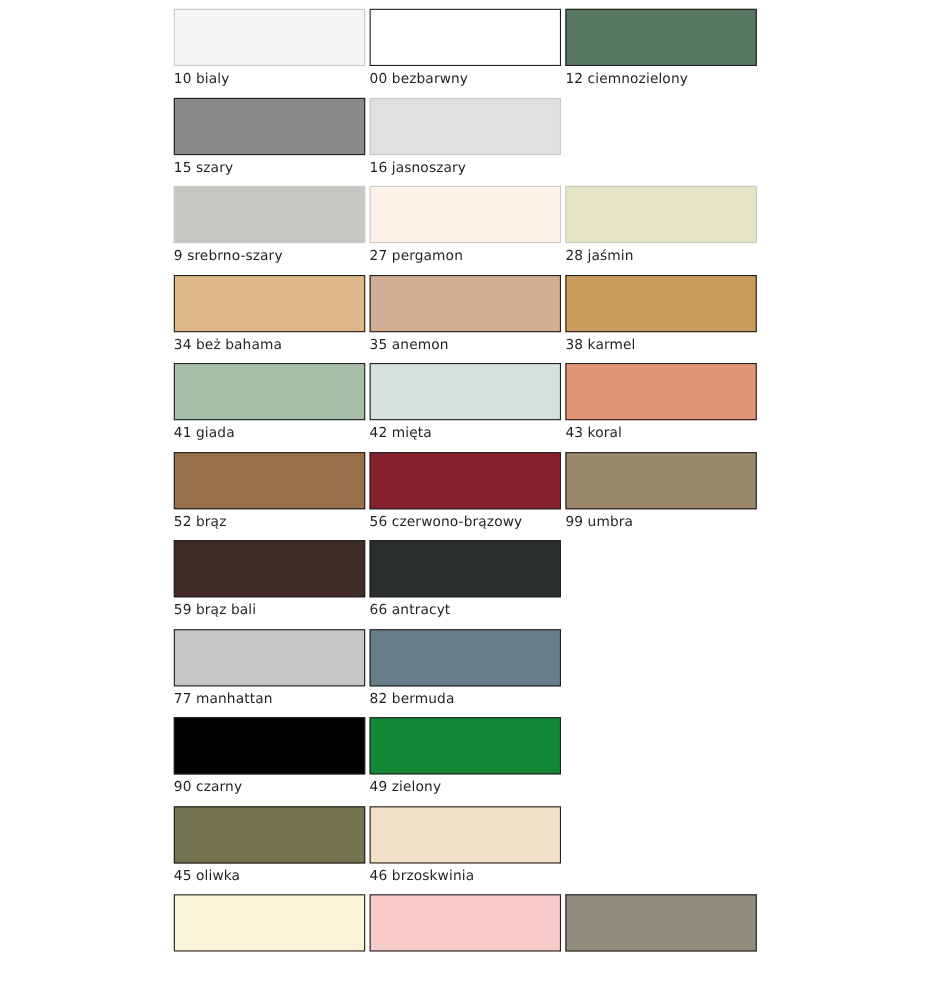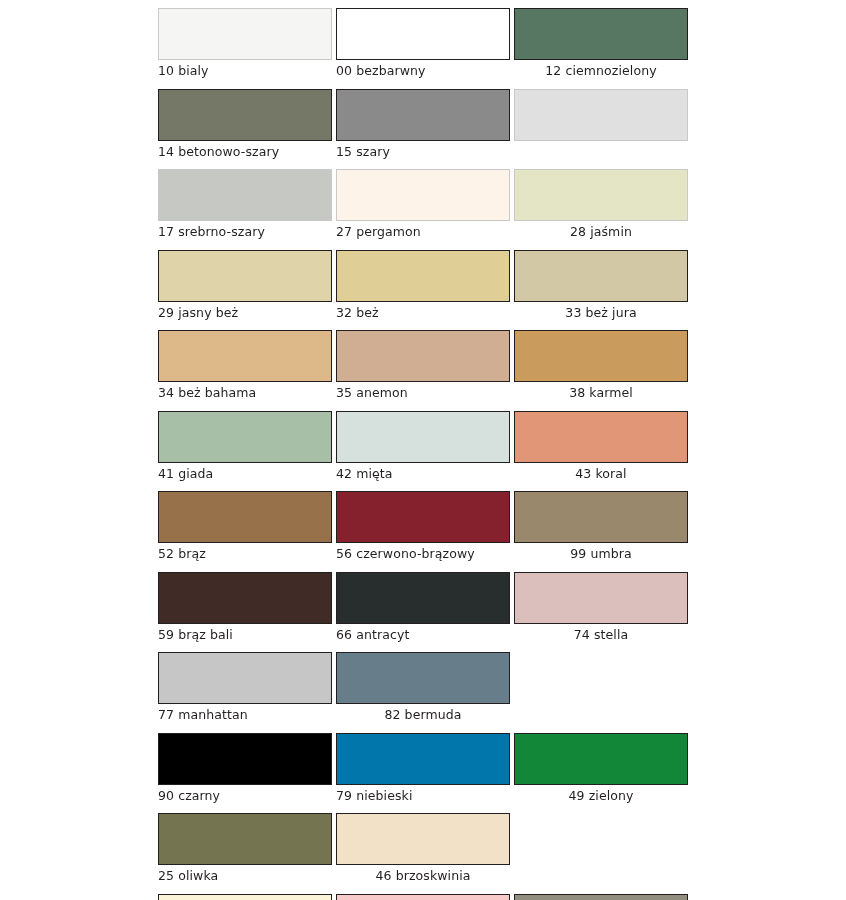--- a/index.html
+++ b/index.html
@@ -35,21 +35,20 @@
     margin-bottom: 8.5px;
   }
   .swatch-cell {
     width: 174px;
     margin-right: 4px;
     display: flex;
     flex-direction: column;
   }
   .swatch-cell:last-child {
     margin-right: 15px;
-    align-items: center;
   }
   .swatch-chip {
     width: 174px;
     height: 52px;
     border: 1px solid #231f20;
     box-sizing: border-box;
   }
   .swatch-chip.light-border {
     border: 1px solid #c9c9c9;
   }
@@ -76,61 +75,44 @@
           <div class="swatch-chip" style="background-color: rgb(255, 255, 255);"></div>
           <div class="swatch-label">00 bezbarwny</div>
         </div>
         <div class="swatch-cell">
           <div class="swatch-chip" style="background-color: rgb(88, 119, 98);"></div>
           <div class="swatch-label">12 ciemnozielony</div>
         </div>
       </div>
       <div class="swatch-row">
         <div class="swatch-cell">
-          <div class="swatch-chip" style="background-color: rgb(117, 120, 102);"></div>
-          <div class="swatch-label">14 betonowo-szary</div>
-        </div>
-        <div class="swatch-cell">
           <div class="swatch-chip" style="background-color: rgb(138, 138, 138);"></div>
           <div class="swatch-label">15 szary</div>
         </div>
         <div class="swatch-cell">
           <div class="swatch-chip light-border" style="background-color: rgb(224, 224, 224);"></div>
+          <div class="swatch-label">16 jasnoszary</div>
         </div>
       </div>
       <div class="swatch-row">
         <div class="swatch-cell">
           <div class="swatch-chip light-border" style="background-color: rgb(198, 200, 195);"></div>
-          <div class="swatch-label">17 srebrno-szary</div>
+          <div class="swatch-label">9 srebrno-szary</div>
         </div>
         <div class="swatch-cell">
           <div class="swatch-chip light-border" style="background-color: rgb(253, 243, 232);"></div>
           <div class="swatch-label">27 pergamon</div>
         </div>
         <div class="swatch-cell">
           <div class="swatch-chip light-border" style="background-color: rgb(227, 229, 197);"></div>
           <div class="swatch-label">28 jaśmin</div>
         </div>
       </div>
       <div class="swatch-row">
         <div class="swatch-cell">
-          <div class="swatch-chip" style="background-color: rgb(223, 211, 170);"></div>
-          <div class="swatch-label">29 jasny beż</div>
-        </div>
-        <div class="swatch-cell">
-          <div class="swatch-chip" style="background-color: rgb(223, 207, 150);"></div>
-          <div class="swatch-label">32 beż</div>
-        </div>
-        <div class="swatch-cell">
-          <div class="swatch-chip" style="background-color: rgb(210, 200, 165);"></div>
-          <div class="swatch-label">33 beż jura</div>
-        </div>
-      </div>
-      <div class="swatch-row">
-        <div class="swatch-cell">
           <div class="swatch-chip" style="background-color: rgb(221, 185, 138);"></div>
           <div class="swatch-label">34 beż bahama</div>
         </div>
         <div class="swatch-cell">
           <div class="swatch-chip" style="background-color: rgb(208, 174, 148);"></div>
           <div class="swatch-label">35 anemon</div>
         </div>
         <div class="swatch-cell">
           <div class="swatch-chip" style="background-color: rgb(201, 156, 94);"></div>
           <div class="swatch-label">38 karmel</div>
@@ -166,53 +148,45 @@
       </div>
       <div class="swatch-row">
         <div class="swatch-cell">
           <div class="swatch-chip" style="background-color: rgb(64, 43, 38);"></div>
           <div class="swatch-label">59 brąz bali</div>
         </div>
         <div class="swatch-cell">
           <div class="swatch-chip" style="background-color: rgb(40, 46, 46);"></div>
           <div class="swatch-label">66 antracyt</div>
         </div>
-        <div class="swatch-cell">
-          <div class="swatch-chip" style="background-color: rgb(219, 191, 189);"></div>
-          <div class="swatch-label">74 stella</div>
-        </div>
       </div>
       <div class="swatch-row">
         <div class="swatch-cell">
           <div class="swatch-chip" style="background-color: rgb(198, 198, 198);"></div>
           <div class="swatch-label">77 manhattan</div>
         </div>
         <div class="swatch-cell">
           <div class="swatch-chip" style="background-color: rgb(104, 125, 138);"></div>
           <div class="swatch-label">82 bermuda</div>
         </div>
       </div>
       <div class="swatch-row">
         <div class="swatch-cell">
           <div class="swatch-chip" style="background-color: rgb(0, 0, 0);"></div>
           <div class="swatch-label">90 czarny</div>
         </div>
         <div class="swatch-cell">
-          <div class="swatch-chip" style="background-color: rgb(0, 118, 170);"></div>
-          <div class="swatch-label">79 niebieski</div>
-        </div>
-        <div class="swatch-cell">
           <div class="swatch-chip" style="background-color: rgb(18, 135, 56);"></div>
           <div class="swatch-label">49 zielony</div>
         </div>
       </div>
       <div class="swatch-row">
         <div class="swatch-cell">
           <div class="swatch-chip" style="background-color: rgb(117, 116, 80);"></div>
-          <div class="swatch-label">25 oliwka</div>
+          <div class="swatch-label">45 oliwka</div>
         </div>
         <div class="swatch-cell">
           <div class="swatch-chip" style="background-color: rgb(242, 225, 198);"></div>
           <div class="swatch-label">46 brzoskwinia</div>
         </div>
       </div>
       <div class="swatch-row">
         <div class="swatch-cell">
           <div class="swatch-chip" style="background-color: rgb(251, 244, 215);"></div>
         </div>

